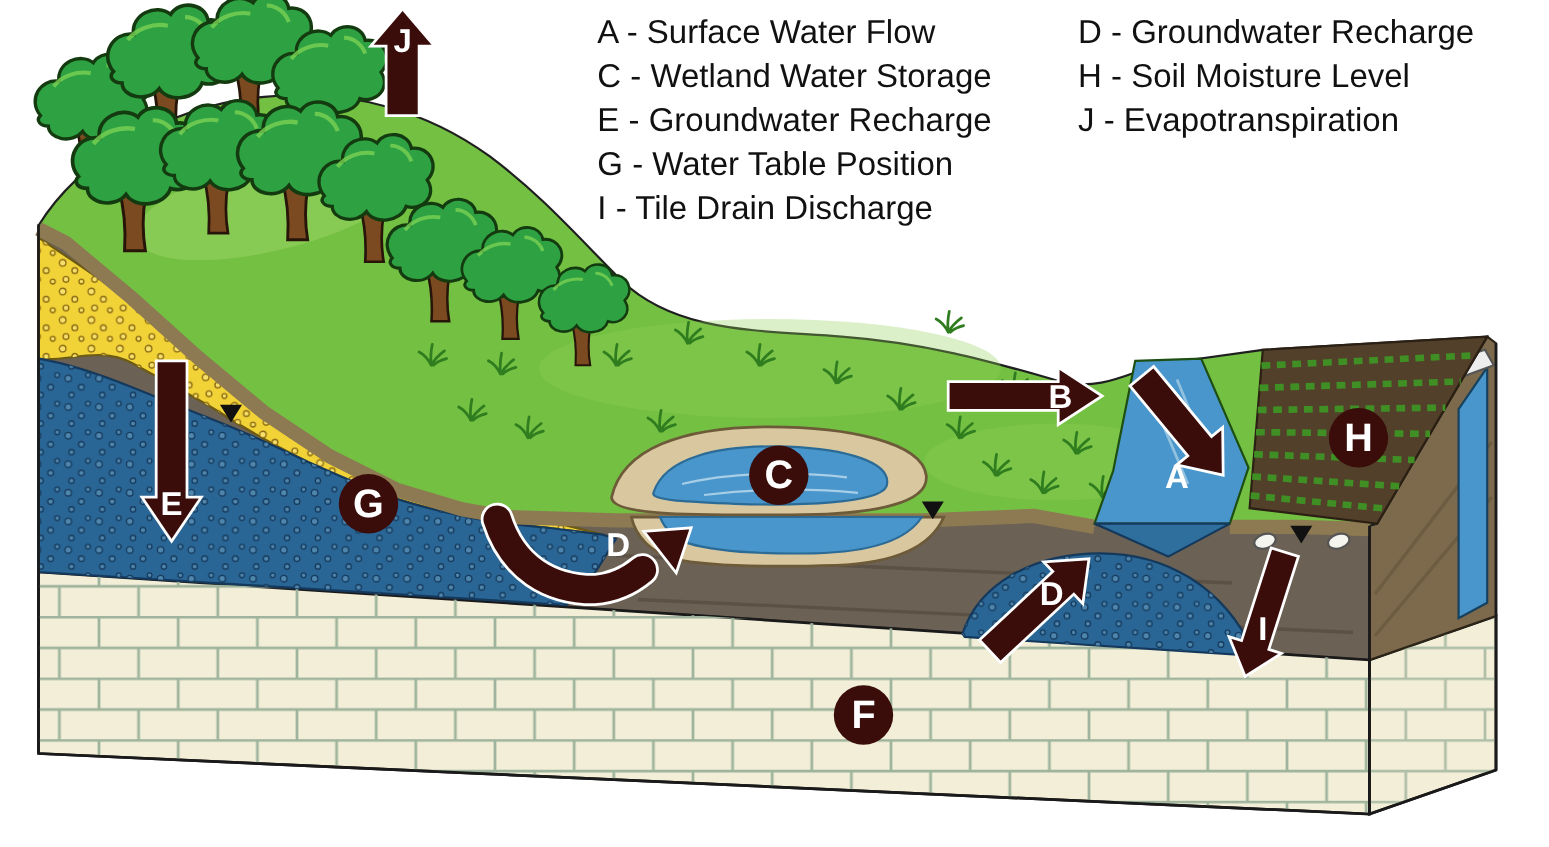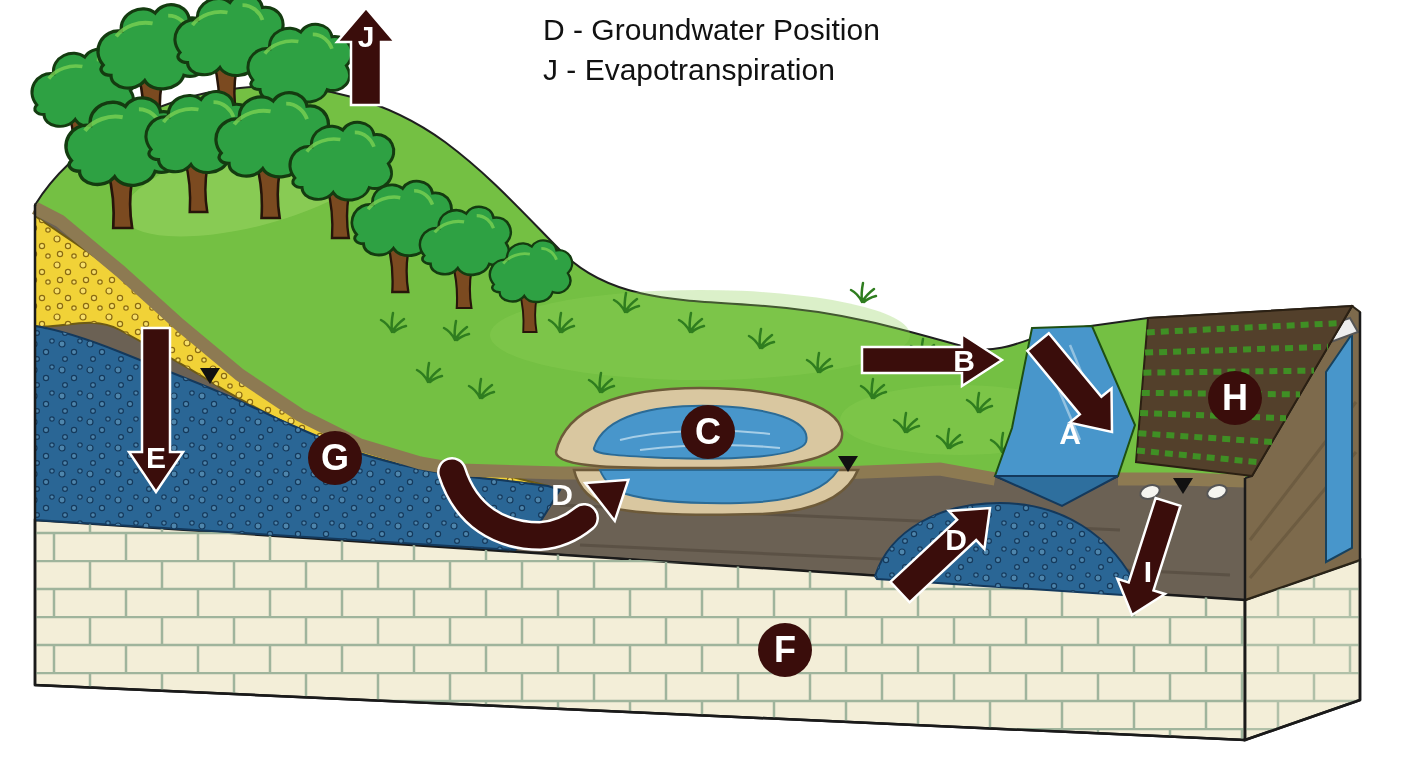--- a/index.html
+++ b/index.html
@@ -233,19 +233,27 @@
   <g stroke="#1a1a1a" stroke-width="2.5">
     <line x1="35" y1="205" x2="35" y2="685"></line>
     <line x1="35" y1="685" x2="1245" y2="740"></line>
     <line x1="1245" y1="478" x2="1245" y2="740"></line>
     <line x1="1245" y1="740" x2="1360" y2="700"></line>
     <line x1="1360" y1="312" x2="1360" y2="700"></line>
   </g>
 </svg>
 
 <div class="legend">
+  <div class="legend-col first">
+    <div>A - Surface Water Flow</div>
+    <div>C - Wetland Water Storage</div>
+    <div>E - Groundwater Recharge</div>
+    <div>G - Water Table Position</div>
+    <div>I - Tile Drain Discharge</div>
+  </div>
   <div class="legend-col">
-    <div>D - Groundwater Position</div>
+    <div>D - Groundwater Recharge</div>
+    <div>H - Soil Moisture Level</div>
     <div>J - Evapotranspiration</div>
   </div>
 </div>
 
 </div>
 
 </body></html>

